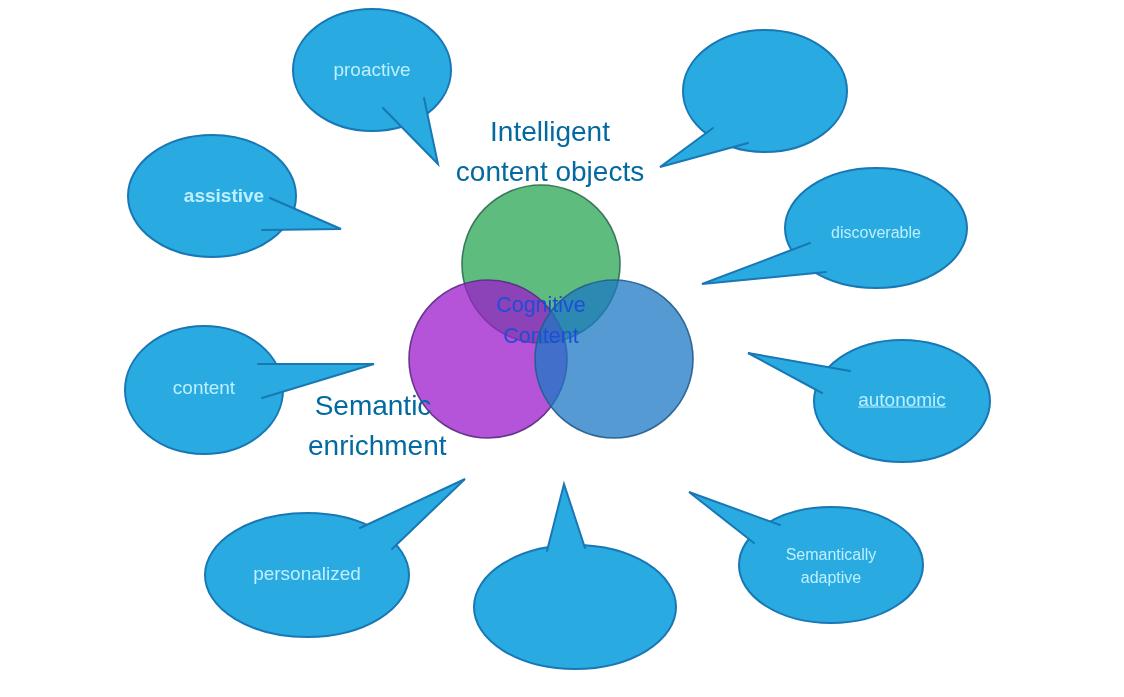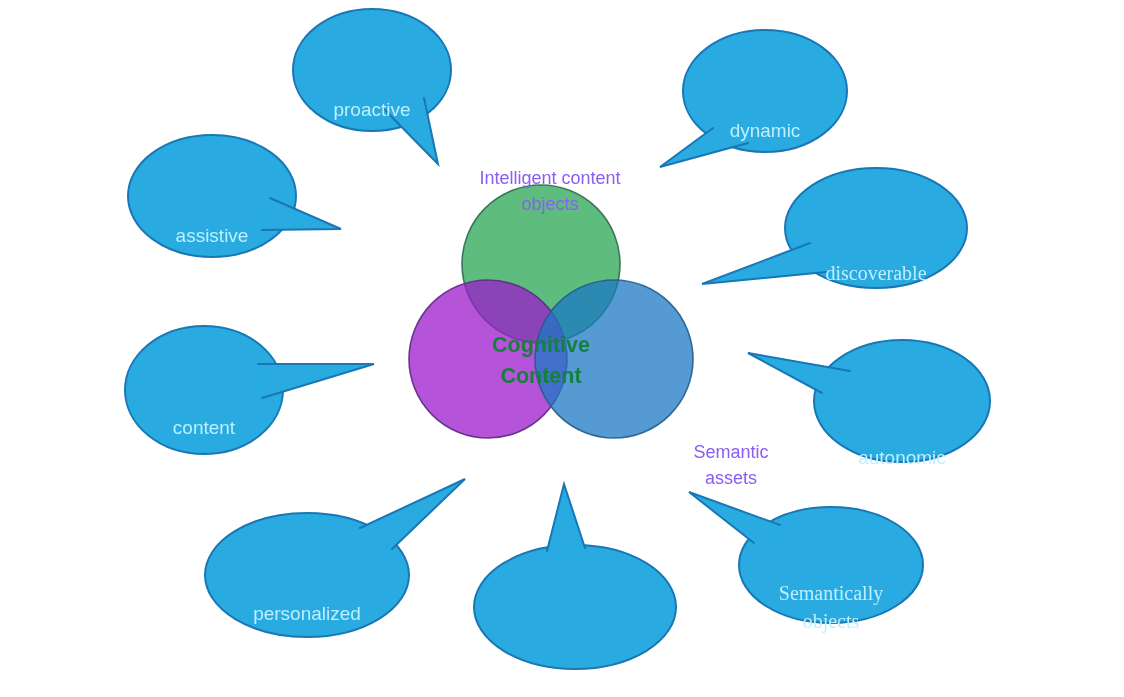--- a/index.html
+++ b/index.html
@@ -25,26 +25,25 @@
     stroke-linecap: round;
   }
 
   .lbl {
     position: absolute;
     transform: translate(-50%, -50%);
     text-align: center;
     line-height: 1.42;
     white-space: normal;
     pointer-events: none;
-    margin-top: 40px;
   }
   .bubble-lbl  { color: #BCEFFF; font-size: 19px; }
-  .bubble-lbl.small { font-size: 20px; font-family: Liberation Serif, serif; }
-  .venn-title  { color: #8b5cf6; font-size: 18px; }
-  .center-lbl  { color: #15803d; font-size: 21.5px; font-weight: bold; }
+  .bubble-lbl.small { font-size: 16px; }
+  .venn-title  { color: #0369a1; font-size: 28px; }
+  .center-lbl  { color: #1d4ed8; font-size: 21.5px; }
 </style>
 </head>
 <body>
 
 <div class="stage">
 
   <svg width="1124" height="697" viewBox="0 0 1124 697">
 
     <g>
       <ellipse class="bubble-shape" cx="372" cy="70" rx="79" ry="61"></ellipse>
@@ -92,26 +91,25 @@
     </g>
 
     <g>
       <circle cx="541" cy="264" r="79" fill="rgb(40,167,83)" fill-opacity="0.75" stroke="#2F6B52" stroke-opacity="0.9" stroke-width="1.6"></circle>
       <circle cx="488" cy="359" r="79" fill="rgb(156,27,204)" fill-opacity="0.75" stroke="#5B2C83" stroke-opacity="0.9" stroke-width="1.6"></circle>
       <circle cx="614" cy="359" r="79" fill="rgb(28,120,195)" fill-opacity="0.75" stroke="#235D8C" stroke-opacity="0.9" stroke-width="1.6"></circle>
     </g>
   </svg>
 
   <div class="lbl bubble-lbl" style="left:372px; top:70px;  width:130px;">proactive</div>
-  <div class="lbl bubble-lbl" style="left:765px; top:91px;  width:130px;">dynamic</div>
-  <div class="lbl bubble-lbl" style="left:212px; top:196px; width:130px;">assistive</div>
+  <div class="lbl bubble-lbl" style="left:224px; top:196px; width:130px;font-weight:bold;">assistive</div>
   <div class="lbl bubble-lbl small" style="left:876px; top:233px; width:140px;">discoverable</div>
   <div class="lbl bubble-lbl" style="left:204px; top:388px; width:130px;">content</div>
-  <div class="lbl bubble-lbl" style="left:902px; top:418px; width:140px;">autonomic</div>
+  <div class="lbl bubble-lbl" style="left:902px; top:400px; width:140px;text-decoration:underline;">autonomic</div>
   <div class="lbl bubble-lbl" style="left:307px; top:574px; width:160px;text-align:center;">personalized</div>
-  <div class="lbl bubble-lbl small" style="left:831px; top:567px; width:130px;">Semantically objects</div>
+  <div class="lbl bubble-lbl small" style="left:831px; top:567px; width:130px;">Semantically adaptive</div>
 
   <div class="lbl venn-title" style="left:550px; top:152px; width:200px;">Intelligent content objects</div>
-  <div class="lbl venn-title" style="left:731px; top:426px; width:110px;">Semantic assets</div>
+  <div class="lbl venn-title" style="left:373px; top:426px; width:130px;">Semantic enrichment</div>
 
   <div class="lbl center-lbl" style="left:541px; top:321px; width:140px;">Cognitive Content</div>
 
 </div>
 
 </body></html>

